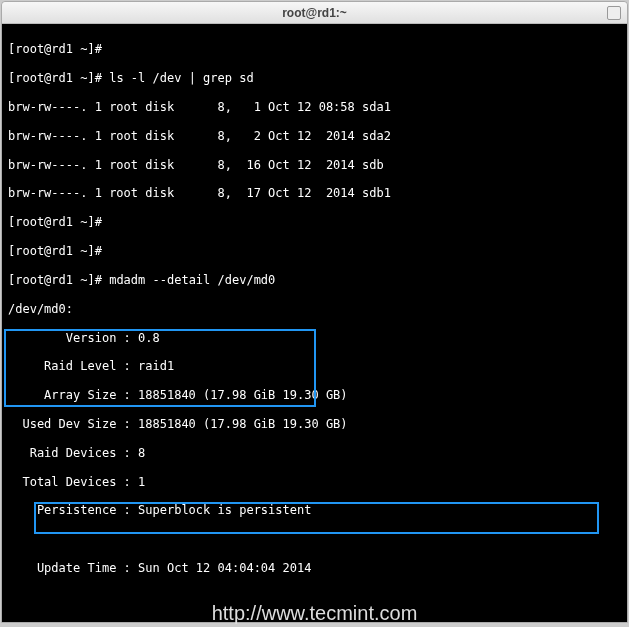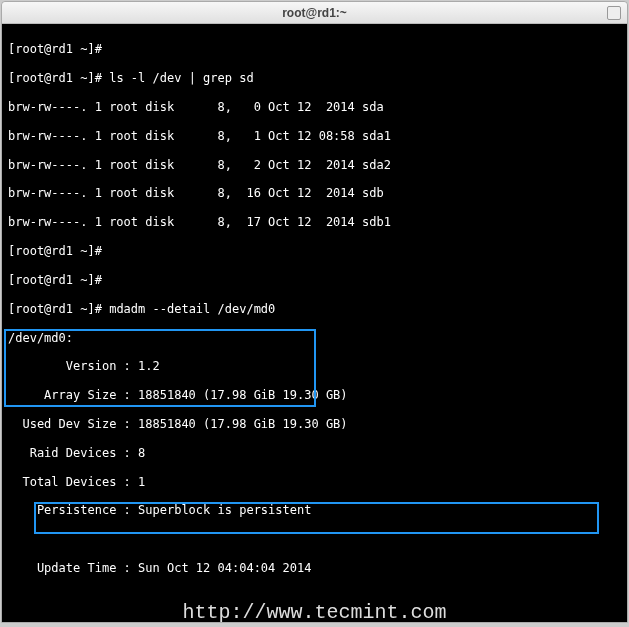--- a/index.html
+++ b/index.html
@@ -57,45 +57,45 @@
     border: 2px solid #2196f3;
     pointer-events: none;
   }
   .url {
     position: absolute;
     left: 0;
     right: 0;
     text-align: center;
     font-size: 20px;
     color: #ddd;
-    font-family: Liberation Mono, monospace;
+    font-family: Liberation Sans, sans-serif;
     bottom: 2px;
   }
 </style>
 </head>
 <body>
 
 <div class="window">
   <div class="titlebar">
     <span>root@rd1:~</span>
     <span class="winbtn"></span>
   </div>
   <div class="terminal">
 <span class="line"><span>[root@rd1 ~]# </span></span>
 <span class="line"><span>[root@rd1 ~]# </span><span>ls -l /dev | grep sd</span></span>
-<span class="line">brw-rw----. 1 root disk      8,   0 Oct 12  2014 sda</span>
 <span class="line">brw-rw----. 1 root disk      8,   1 Oct 12 08:58 sda1</span>
 <span class="line">brw-rw----. 1 root disk      8,   2 Oct 12  2014 sda2</span>
 <span class="line">brw-rw----. 1 root disk      8,  16 Oct 12  2014 sdb</span>
 <span class="line">brw-rw----. 1 root disk      8,  17 Oct 12  2014 sdb1</span>
 <span class="line"><span>[root@rd1 ~]# </span></span>
 <span class="line"><span>[root@rd1 ~]# </span></span>
 <span class="line"><span>[root@rd1 ~]# </span><span>mdadm --detail /dev/md0</span></span>
 <span class="line">/dev/md0:</span>
-<span class="line">        Version : 1.2</span>
+<span class="line">        Version : 0.8</span>
+<span class="line">     Raid Level : raid1</span>
 <span class="line">     Array Size : 18851840 (17.98 GiB 19.30 GB)</span>
 <span class="line">  Used Dev Size : 18851840 (17.98 GiB 19.30 GB)</span>
 <span class="line">   Raid Devices : 8</span>
 <span class="line">  Total Devices : 1</span>
 <span class="line">    Persistence : Superblock is persistent</span>
 <span class="line"></span>
 <span class="line">    Update Time : Sun Oct 12 04:04:04 2014</span>
 
 
 

